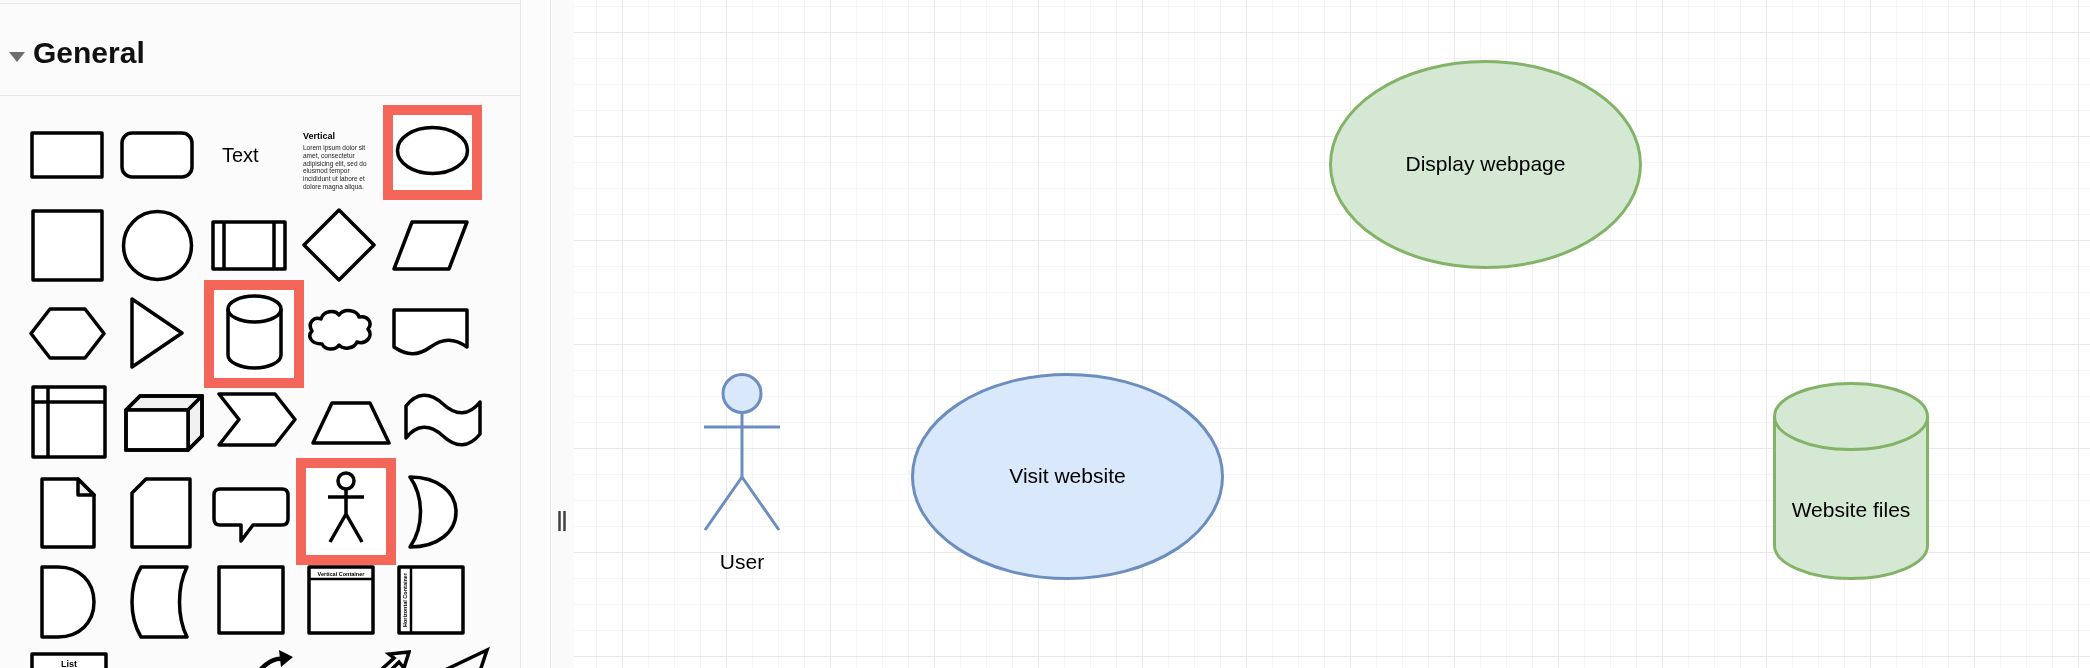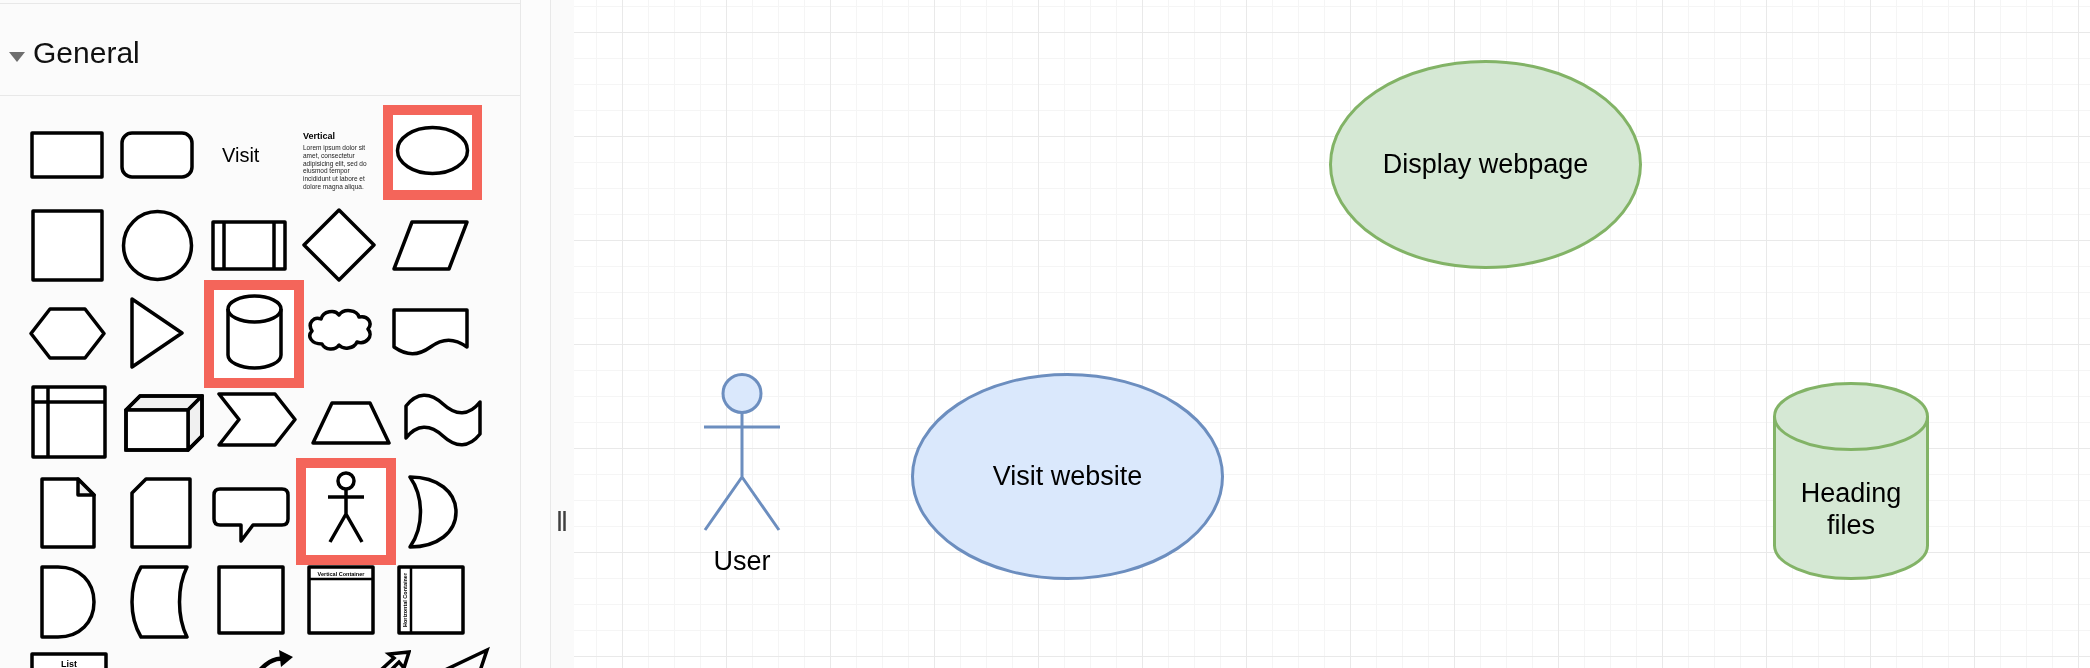--- a/index.html
+++ b/index.html
@@ -16,21 +16,21 @@
     background:#fbfbfb; overflow:hidden;
   }
   #sidebar-topline { left:0; top:3px; width:551px; height:1px; background:#e8e8e8; }
   #section-header { left:0; top:10px; width:520px; height:84px; cursor:pointer; }
   #collapse-triangle {
     left:9px; top:42px; width:0; height:0;
     border-left:8px solid transparent; border-right:8px solid transparent;
     border-top:10px solid #6e6e6e;
   }
   #section-title {
-    left:33px; top:26px; font-size:30px; font-weight:normal; color:#111;
+    left:33px; top:26px; font-size:30px; font-weight:bold; color:#111;
   }
   #header-divider { left:0; top:95px; width:520px; height:1px; background:#e8e8e8; }
 
   .shape-cell { position:absolute; }
   .shape-cell svg { display:block; }
   .pshape { fill:#fff; stroke:#000; stroke-width:3.5; stroke-linejoin:round; }
   .pshade { fill:#f0f0f0; stroke:#000; stroke-width:3.5; stroke-linejoin:round; }
   .pline  { stroke:#000; stroke-width:3.5; fill:none; }
   .pthin  { stroke:#000; stroke-width:2.5; fill:none; }
 
@@ -64,21 +64,21 @@
       linear-gradient(to bottom, #e9e9e9 1px, transparent 1px),
       linear-gradient(to right,  #f5f5f5 1px, transparent 1px),
       linear-gradient(to bottom, #f5f5f5 1px, transparent 1px);
     background-size: 104px 104px, 104px 104px, 26px 26px, 26px 26px;
     background-position: 48px 0px, 0px 32px, 22px 0px, 0px 6px;
   }
   .node { position:absolute; }
   .node svg { display:block; overflow:visible; }
   .node-label {
     position:absolute; display:flex; align-items:center; justify-content:center;
-    font-size:27px; color:#000; text-align:center; line-height:1.18;
+    font-size:21px; color:#000; text-align:center; line-height:1.18;
     pointer-events:none; white-space:pre-line;
   }
   .green-shape { fill:#d5e8d4; stroke:#82b366; stroke-width:3; }
   .green-line  { stroke:#82b366; stroke-width:3; fill:none; }
   .blue-shape  { fill:#dae8fc; stroke:#6c8ebf; stroke-width:3; }
   .blue-line   { stroke:#6c8ebf; stroke-width:3; fill:none; }
 </style>
 </head>
 <body>
 
@@ -95,21 +95,21 @@
     <svg width="74" height="48" viewBox="0 0 74 48">
         <rect class="pshape" x="2" y="2" width="70" height="44"></rect>
       </svg>
   </div>
   <div class="shape-cell" style="left:120px;top:131px">
     <svg width="74" height="48" viewBox="0 0 74 48">
         <rect class="pshape" x="2" y="2" width="70" height="44" rx="10"></rect>
       </svg>
   </div>
   <div id="text-thumb" class="shape-cell" style="left:222px;top:144px">
-    <span>Visit</span>
+    <span>Text</span>
   </div>
   <div id="heading-thumb" class="shape-cell" style="left:303px;top:131px">
     <div class="h-title">Vertical</div>
     <div class="h-body">Lorem ipsum dolor sit amet, consectetur adipisicing elit, sed do eiusmod tempor incididunt ut labore et dolore magna aliqua.</div>
   </div>
   <div class="red-box" style="left:383px;top:105px;width:99px;height:95px">
     <div>
       <svg width="75" height="51" viewBox="0 0 75 51">
           <ellipse class="pshape" cx="37.5" cy="25.5" rx="35" ry="23"></ellipse>
         </svg>
@@ -321,16 +321,16 @@
       <path class="blue-line" d="M39 39.5 V104 M1 54 H77 M39 104 L2 157 M39 104 L76 157"></path>
     </svg>
     <div class="node-label" style="left:-61px;top:173px;width:200px;height:32px">User</div>
   </div>
 
   <div class="node" style="left:1199px;top:382px;width:156px;height:198px">
     <svg width="156" height="198" viewBox="0 0 156 198">
       <path class="green-shape" d="M1.5 34.5 A76.5 33 0 0 1 154.5 34.5 L154.5 163.5 A76.5 33 0 0 1 1.5 163.5 Z"></path>
       <path class="green-line" d="M1.5 34.5 A76.5 33 0 0 0 154.5 34.5"></path>
     </svg>
-    <div class="node-label" style="left:18px;top:83px;width:120px;height:90px">Heading files</div>
+    <div class="node-label" style="left:18px;top:83px;width:120px;height:90px">Website files</div>
   </div>
 
 </div>
 
 </body></html>

